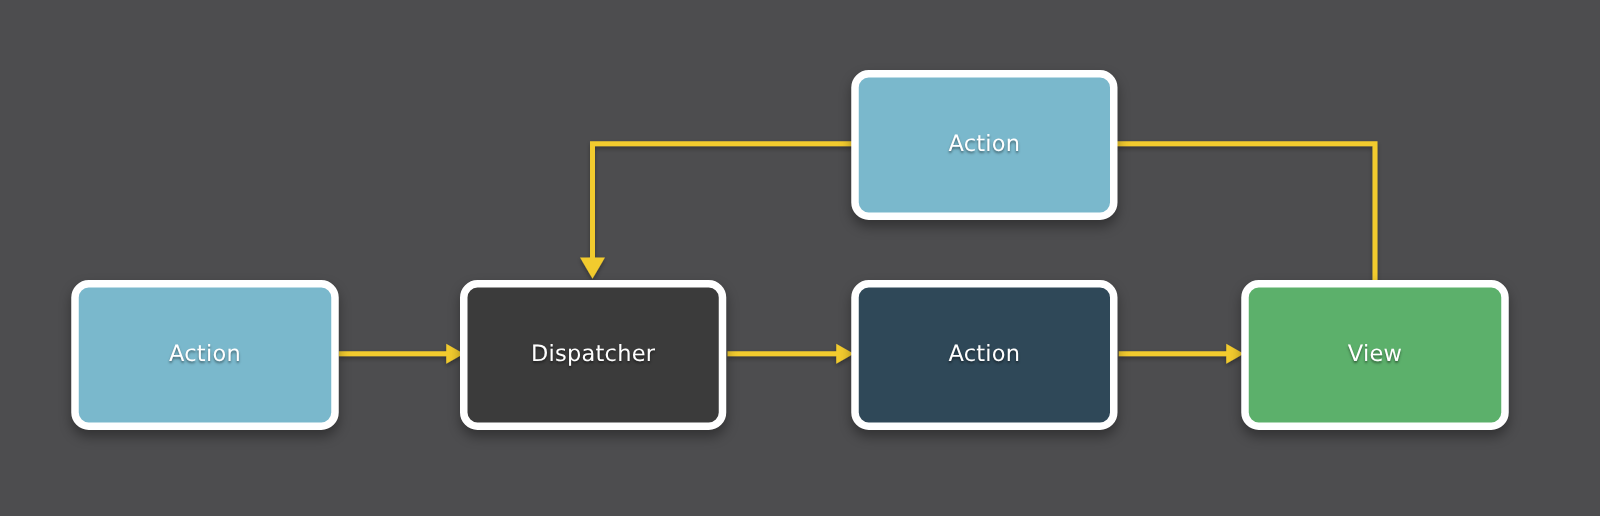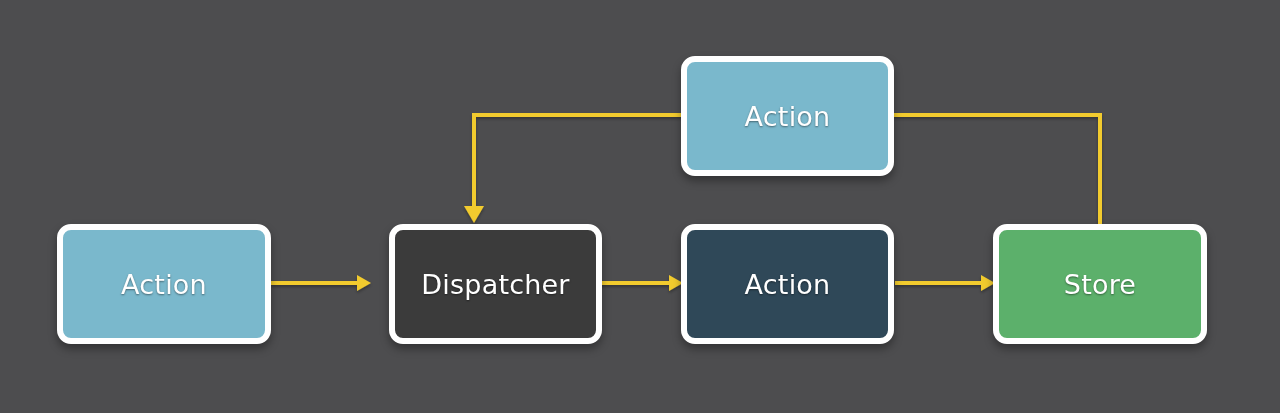--- a/index.html
+++ b/index.html
@@ -33,30 +33,30 @@
     border: 6px solid #ffffff;
     border-radius: 14px;
     box-shadow: 0 5px 9px rgba(0,0,0,0.34);
     display: flex;
     align-items: center;
     justify-content: center;
     z-index: 3;
   }
   .node-label {
     color: #ffffff;
-    font-size: 27px;
+    font-size: 18px;
     line-height: 1;
     letter-spacing: 0.2px;
     text-shadow: 0 1px 2px rgba(0,0,0,0.45);
     white-space: nowrap;
     user-select: none;
   }
   
   #node-action-left   { left: 57px;  top: 224px; width: 214px; height: 120px; }
-  #node-dispatcher    { left: 368px; top: 224px; width: 213px; height: 120px; margin-left: 21px; }
+  #node-dispatcher    { left: 368px; top: 224px; width: 213px; height: 120px; }
   #node-store         { left: 681px; top: 224px; width: 213px; height: 120px; }
   #node-view          { left: 993px; top: 224px; width: 214px; height: 120px; }
   #node-action-top    { left: 681px; top: 56px;  width: 213px; height: 120px; }
 </style>
 </head>
 <body>
 
 <div id="diagram">
 
   <svg class="wires" viewBox="0 0 1280 413" width="1280" height="413" aria-hidden="true">
@@ -101,20 +101,20 @@
 
   <div class="node" id="node-dispatcher" style="background:#3b3b3b;">
     <span class="node-label">Dispatcher</span>
   </div>
 
   <div class="node" id="node-store" style="background:#2f4858;">
     <span class="node-label">Action</span>
   </div>
 
   <div class="node" id="node-view" style="background:#5cb06b;">
-    <span class="node-label">Store</span>
+    <span class="node-label">View</span>
   </div>
 
   <div class="node" id="node-action-top" style="background:#7ab8cc;">
     <span class="node-label">Action</span>
   </div>
 
 </div>
 
 </body></html>

